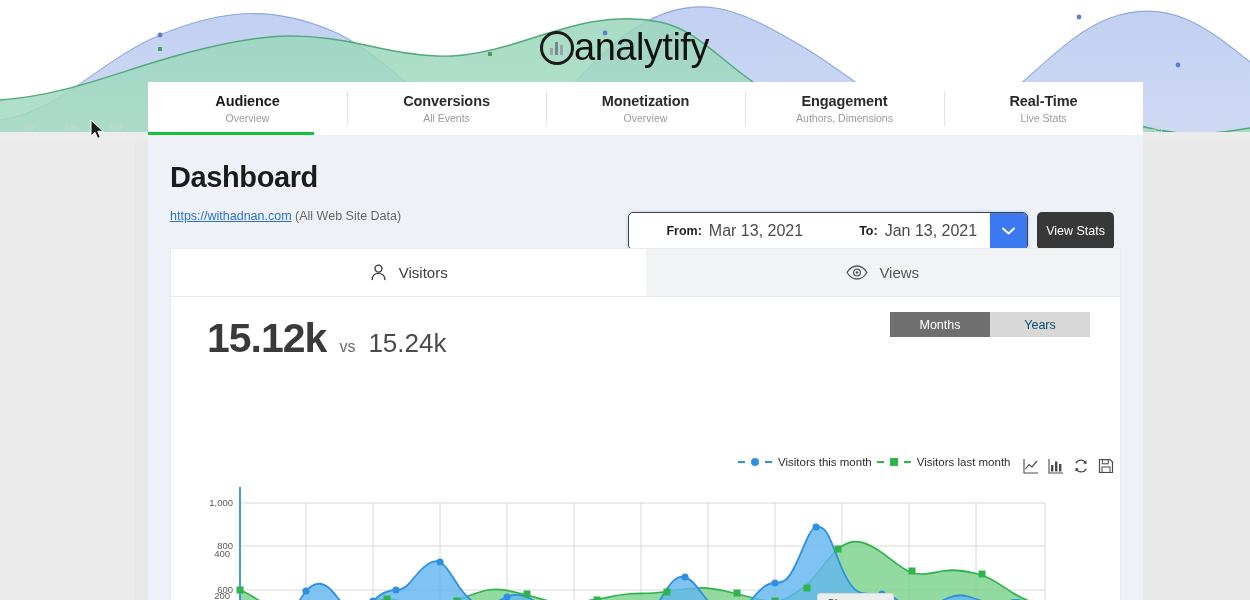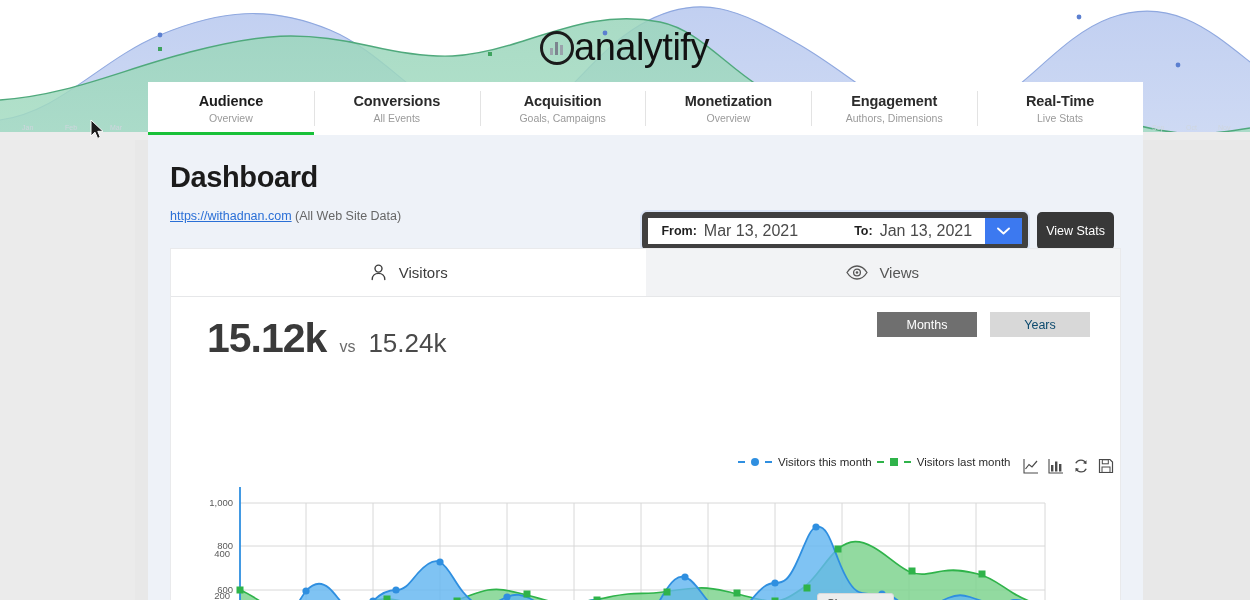--- a/index.html
+++ b/index.html
@@ -92,22 +92,22 @@
   }
   #site-line { margin-top: 15px; font-size: 12.5px; color: #666; }
   #site-link { color: #2a6fd6; text-decoration: underline; }
 
   #date-controls {
     position: absolute; right: 29px; top: 77px;
     display: flex; align-items: center; gap: 9px;
   }
   #date-box {
     display: flex; align-items: stretch; height: 38px;
-    border: 6px solid #404040; border-radius: 5px; overflow: hidden;
-    background: #fff; box-shadow: 0 0 0 2px rgba(60,121,240,.10);
+    border: 1px solid #404040; border-radius: 5px; overflow: hidden;
+    background: #fff; box-shadow: 0 0 0 2px rgba(60,121,240,.10); padding-left: 24px;
   }
   #date-fields {
     display: flex; align-items: center; gap: 7px; padding: 0 13px;
     background: #fff; white-space: nowrap;
   }
   .dlabel { font-size: 12.5px; font-weight: bold; color: #1f1f1f; }
   .dval { font-size: 16px; color: #4a4a4a; }
   .dgap { width: 42px; }
   #date-caret {
     width: 37px; background: #3c79f0; display: flex;
@@ -136,21 +136,21 @@
   
   #stat-row {
     position: relative; padding: 18px 0 0 36px; display: flex;
     align-items: baseline; gap: 13px;
   }
   #stat-main { font-size: 41px; font-weight: bold; color: #3a3a3a; letter-spacing: -1px; }
   #stat-vs { font-size: 16px; color: #6b6b6b; }
   #stat-prev { font-size: 26px; color: #4a4a4a; }
 
   #period-toggle {
-    position: absolute; right: 30px; top: 15px; display: flex; gap: 13px; border-radius: 8px;
+    position: absolute; right: 30px; top: 15px; display: flex;  border-radius: 8px;
   }
   .per-btn {
     width: 100px; height: 25px; border: none; cursor: pointer;
     font-size: 12.5px; display: flex; align-items: center; justify-content: center;
   }
   .per-btn.on { background: #6f6f6f; color: #ffffff; }
   .per-btn.off { background: #d8d8d8; color: #0c4a6e; }
 
   
   #legend {
@@ -249,24 +249,20 @@
   <div id="nav">
     <div class="nav-tab active">
       <span class="t-title">Audience</span>
       <span class="t-sub">Overview</span>
     </div>
     <div class="nav-tab">
       <span class="t-title">Conversions</span>
       <span class="t-sub">All Events</span>
     </div>
     <div class="nav-tab">
-      <span class="t-title">Acquisition</span>
-      <span class="t-sub">Goals, Campaigns</span>
-    </div>
-    <div class="nav-tab">
       <span class="t-title">Monetization</span>
       <span class="t-sub">Overview</span>
     </div>
     <div class="nav-tab">
       <span class="t-title">Engagement</span>
       <span class="t-sub">Authors, Dimensions</span>
     </div>
     <div class="nav-tab">
       <span class="t-title">Real-Time</span>
       <span class="t-sub">Live Stats</span>

